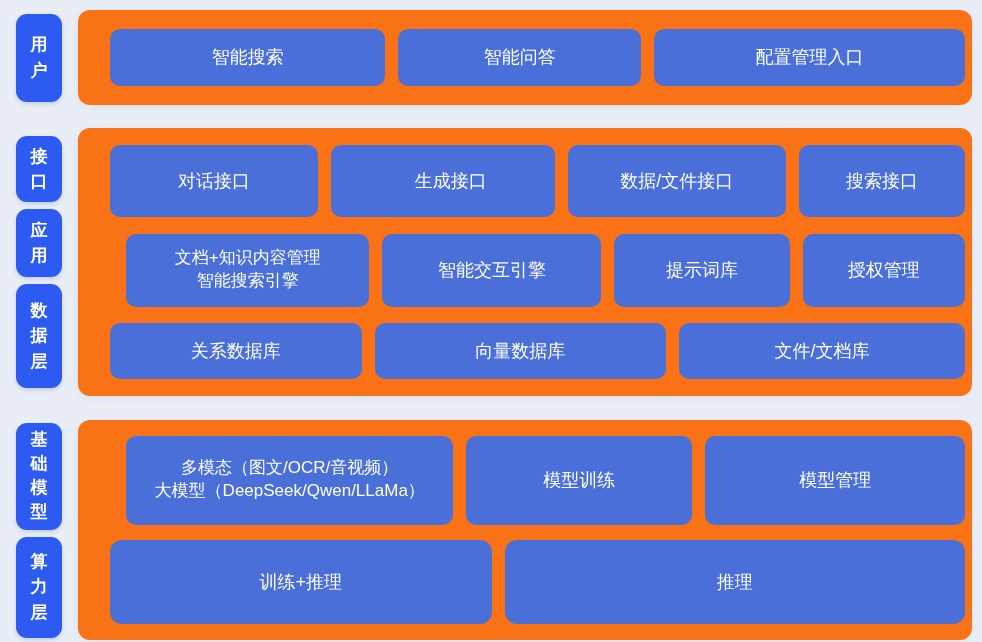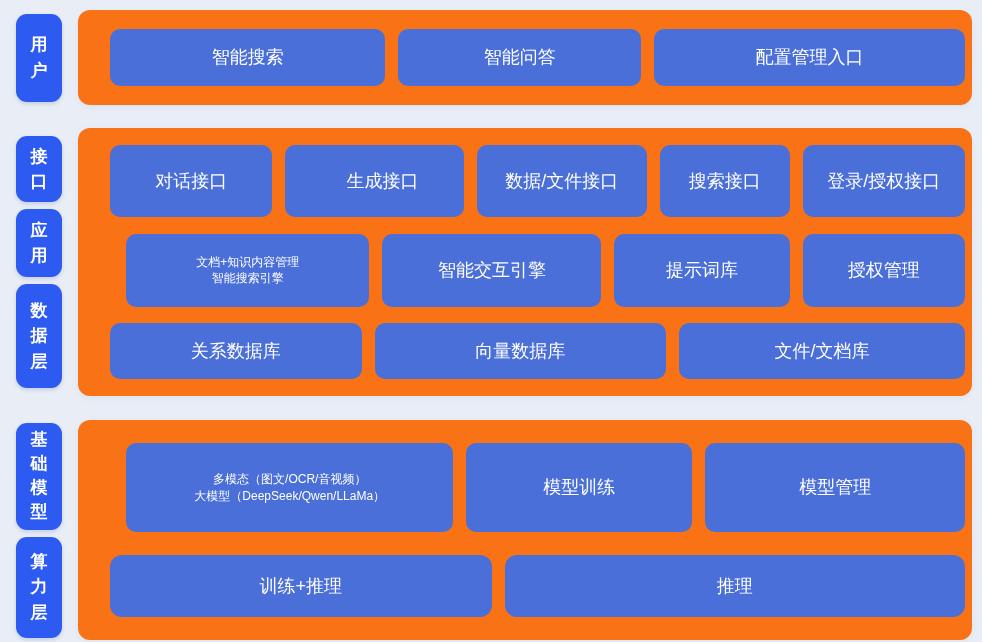--- a/index.html
+++ b/index.html
@@ -69,21 +69,21 @@
     line-height: 1.35;
     display: flex;
     align-items: center;
     justify-content: center;
     text-align: center;
     white-space: pre-line;
     flex-basis: 0;
     min-width: 0;
   }
   .btn.small {
-    font-size: 12px;
+    font-size: 17px;
     margin-left: 16px;
   }
   .btn.big {
     border-radius: 12px;
   }
 </style>
 </head>
 <body>
 
 <div class="stage">
@@ -111,21 +111,20 @@
       <div class="pill" style="height:104px;">数
 据
 层</div>
     </div>
     <div class="card">
       <div class="row" style="height:72px;">
         <div class="btn" style="flex-grow:1;">对话接口</div>
         <div class="btn" style="flex-grow:1;padding-left:16px;">生成接口</div>
         <div class="btn" style="flex-grow:1.05;">数据/文件接口</div>
         <div class="btn" style="flex-grow:0.8;">搜索接口</div>
-        <div class="btn" style="flex-grow:1;">登录/授权接口</div>
       </div>
       <div class="row" style="height:73px;">
         <div class="btn small" style="flex-grow:1.5;">文档+知识内容管理
 智能搜索引擎</div>
         <div class="btn" style="flex-grow:1.35;">智能交互引擎</div>
         <div class="btn" style="flex-grow:1.08;">提示词库</div>
         <div class="btn" style="flex-grow:1;">授权管理</div>
       </div>
       <div class="row" style="height:56px;">
         <div class="btn" style="flex-grow:0.95;">关系数据库</div>
@@ -145,20 +144,20 @@
 力
 层</div>
     </div>
     <div class="card">
       <div class="row" style="height:89px;">
         <div class="btn small" style="flex-grow:1.45;">多模态（图文/OCR/音视频）
 大模型（DeepSeek/Qwen/LLaMa）</div>
         <div class="btn" style="flex-grow:1;">模型训练</div>
         <div class="btn" style="flex-grow:1.15;">模型管理</div>
       </div>
-      <div class="row" style="height:62px;">
+      <div class="row" style="height:84px;">
         <div class="btn big" style="flex-grow:0.87;">训练+推理</div>
         <div class="btn big" style="flex-grow:1.05;">推理</div>
       </div>
     </div>
   </div>
 
 </div>
 
 </body></html>

